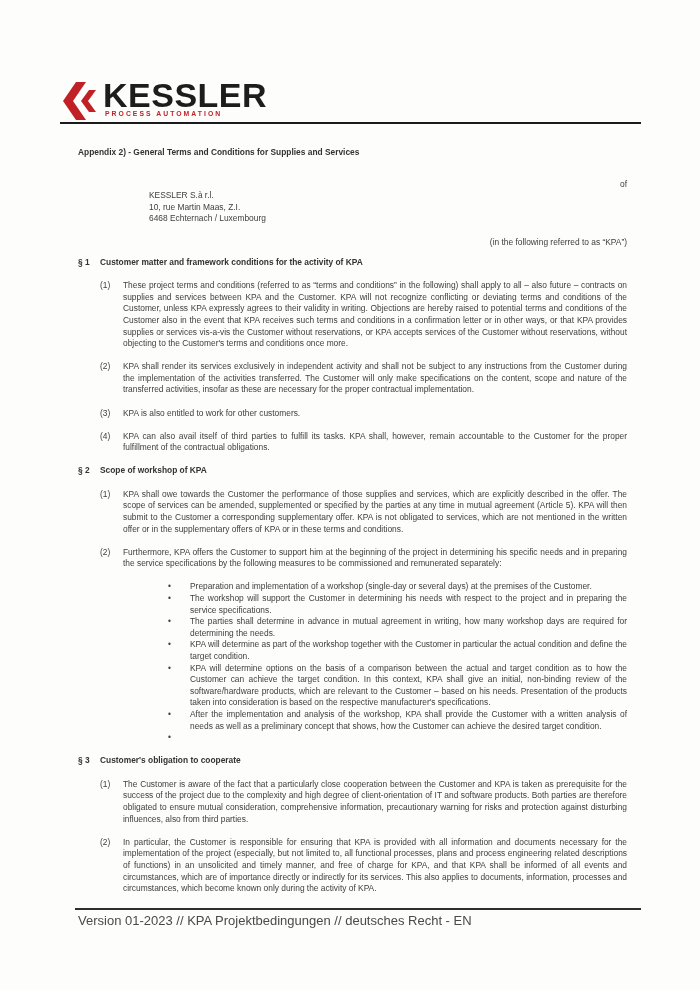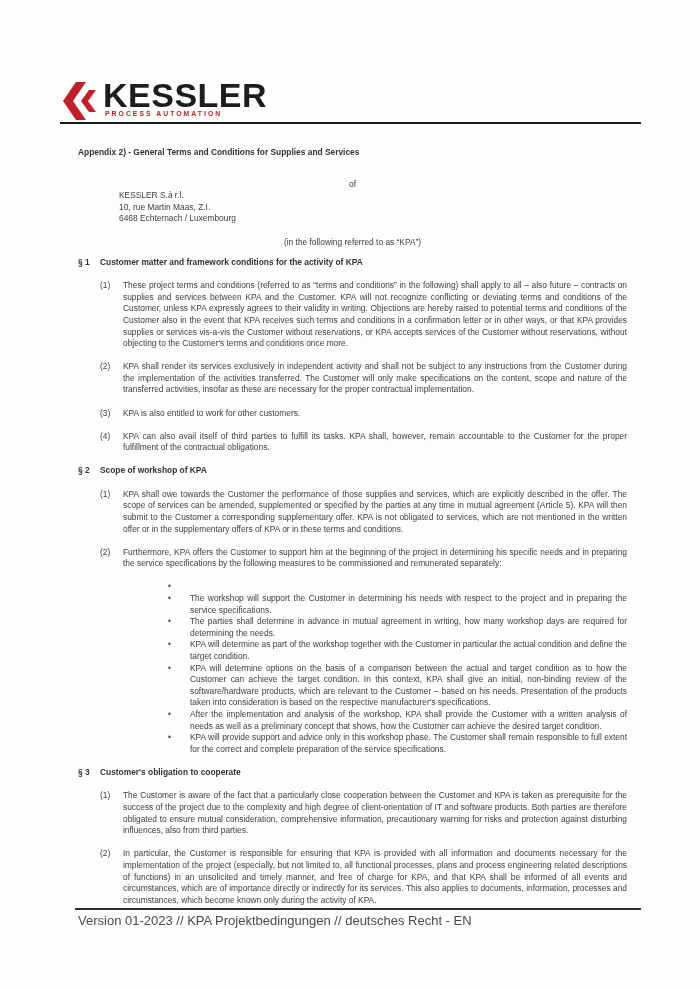--- a/index.html
+++ b/index.html
@@ -29,23 +29,23 @@
     position:absolute; top:122px; left:60px; width:581px; height:2px;
     background:#1b1b1b;
   }
 
   
   .content {
     position:absolute; top:147px; left:78px; width:549px;
     font-size:8.4px; line-height:11.6px; text-align:justify;
   }
   .doc-title { font-weight:bold; color:#333333; text-align:left; margin-bottom:20px; }
-  .of-line { text-align:center; }
-  .address { margin-left:41px; text-align:left; }
-  .alias { margin-top:12px; text-align:center; }
+  .of-line { text-align:right; }
+  .address { margin-left:71px; text-align:left; }
+  .alias { margin-top:12px; text-align:right; }
 
   .section-heading {
     display:flex; font-weight:bold; color:#333333;
     text-align:left; margin-top:8px; margin-bottom:12px;
   }
   .section-heading .sec-num { width:22px; flex:none; }
   .section-heading .sec-title { flex:1; }
 
   .para { display:flex; margin-bottom:11.5px; }
   .para-marker { width:23px; flex:none; margin-left:22px; }
@@ -130,20 +130,21 @@
         <span class="para-marker">(1)</span>
         <div class="para-body">KPA shall owe towards the Customer the performance of those supplies and services, which are explicitly described in the offer. The scope of services can be amended, supplemented or specified by the parties at any time in mutual agreement (Article 5). KPA will then submit to the Customer a corresponding supplementary offer. KPA is not obligated to services, which are not mentioned in the written offer or in the supplementary offers of KPA or in these terms and conditions.</div>
       </div>
       <div class="para">
         <span class="para-marker">(2)</span>
         <div class="para-body">
           <div>Furthermore, KPA offers the Customer to support him at the beginning of the project in determining his specific needs and in preparing the service specifications by the following measures to be commissioned and remunerated separately:</div>
           <div class="bullets">
             <div class="bullet">
               <span class="bullet-dot">•</span>
+              <div class="bullet-text">Preparation and implementation of a workshop (single-day or several days) at the premises of the Customer.</div>
             </div>
             <div class="bullet">
               <span class="bullet-dot">•</span>
               <div class="bullet-text">The workshop will support the Customer in determining his needs with respect to the project and in preparing the service specifications.</div>
             </div>
             <div class="bullet">
               <span class="bullet-dot">•</span>
               <div class="bullet-text">The parties shall determine in advance in mutual agreement in writing, how many workshop days are required for determining the needs.</div>
             </div>
             <div class="bullet">
@@ -153,21 +154,20 @@
             <div class="bullet">
               <span class="bullet-dot">•</span>
               <div class="bullet-text">KPA will determine options on the basis of a comparison between the actual and target condition as to how the Customer can achieve the target condition. In this context, KPA shall give an initial, non-binding review of the software/hardware products, which are relevant to the Customer – based on his needs. Presentation of the products taken into consideration is based on the respective manufacturer's specifications.</div>
             </div>
             <div class="bullet">
               <span class="bullet-dot">•</span>
               <div class="bullet-text">After the implementation and analysis of the workshop, KPA shall provide the Customer with a written analysis of needs as well as a preliminary concept that shows, how the Customer can achieve the desired target condition.</div>
             </div>
             <div class="bullet">
               <span class="bullet-dot">•</span>
-              <div class="bullet-text">KPA will provide support and advice only in this workshop phase. The Customer shall remain responsible to full extent for the correct and complete preparation of the service specifications.</div>
             </div>
           </div>
         </div>
       </div>
     </div>
 
     <div class="section">
       <div class="section-heading">
         <span class="sec-num">§ 3</span>
         <span class="sec-title">Customer's obligation to cooperate</span>

